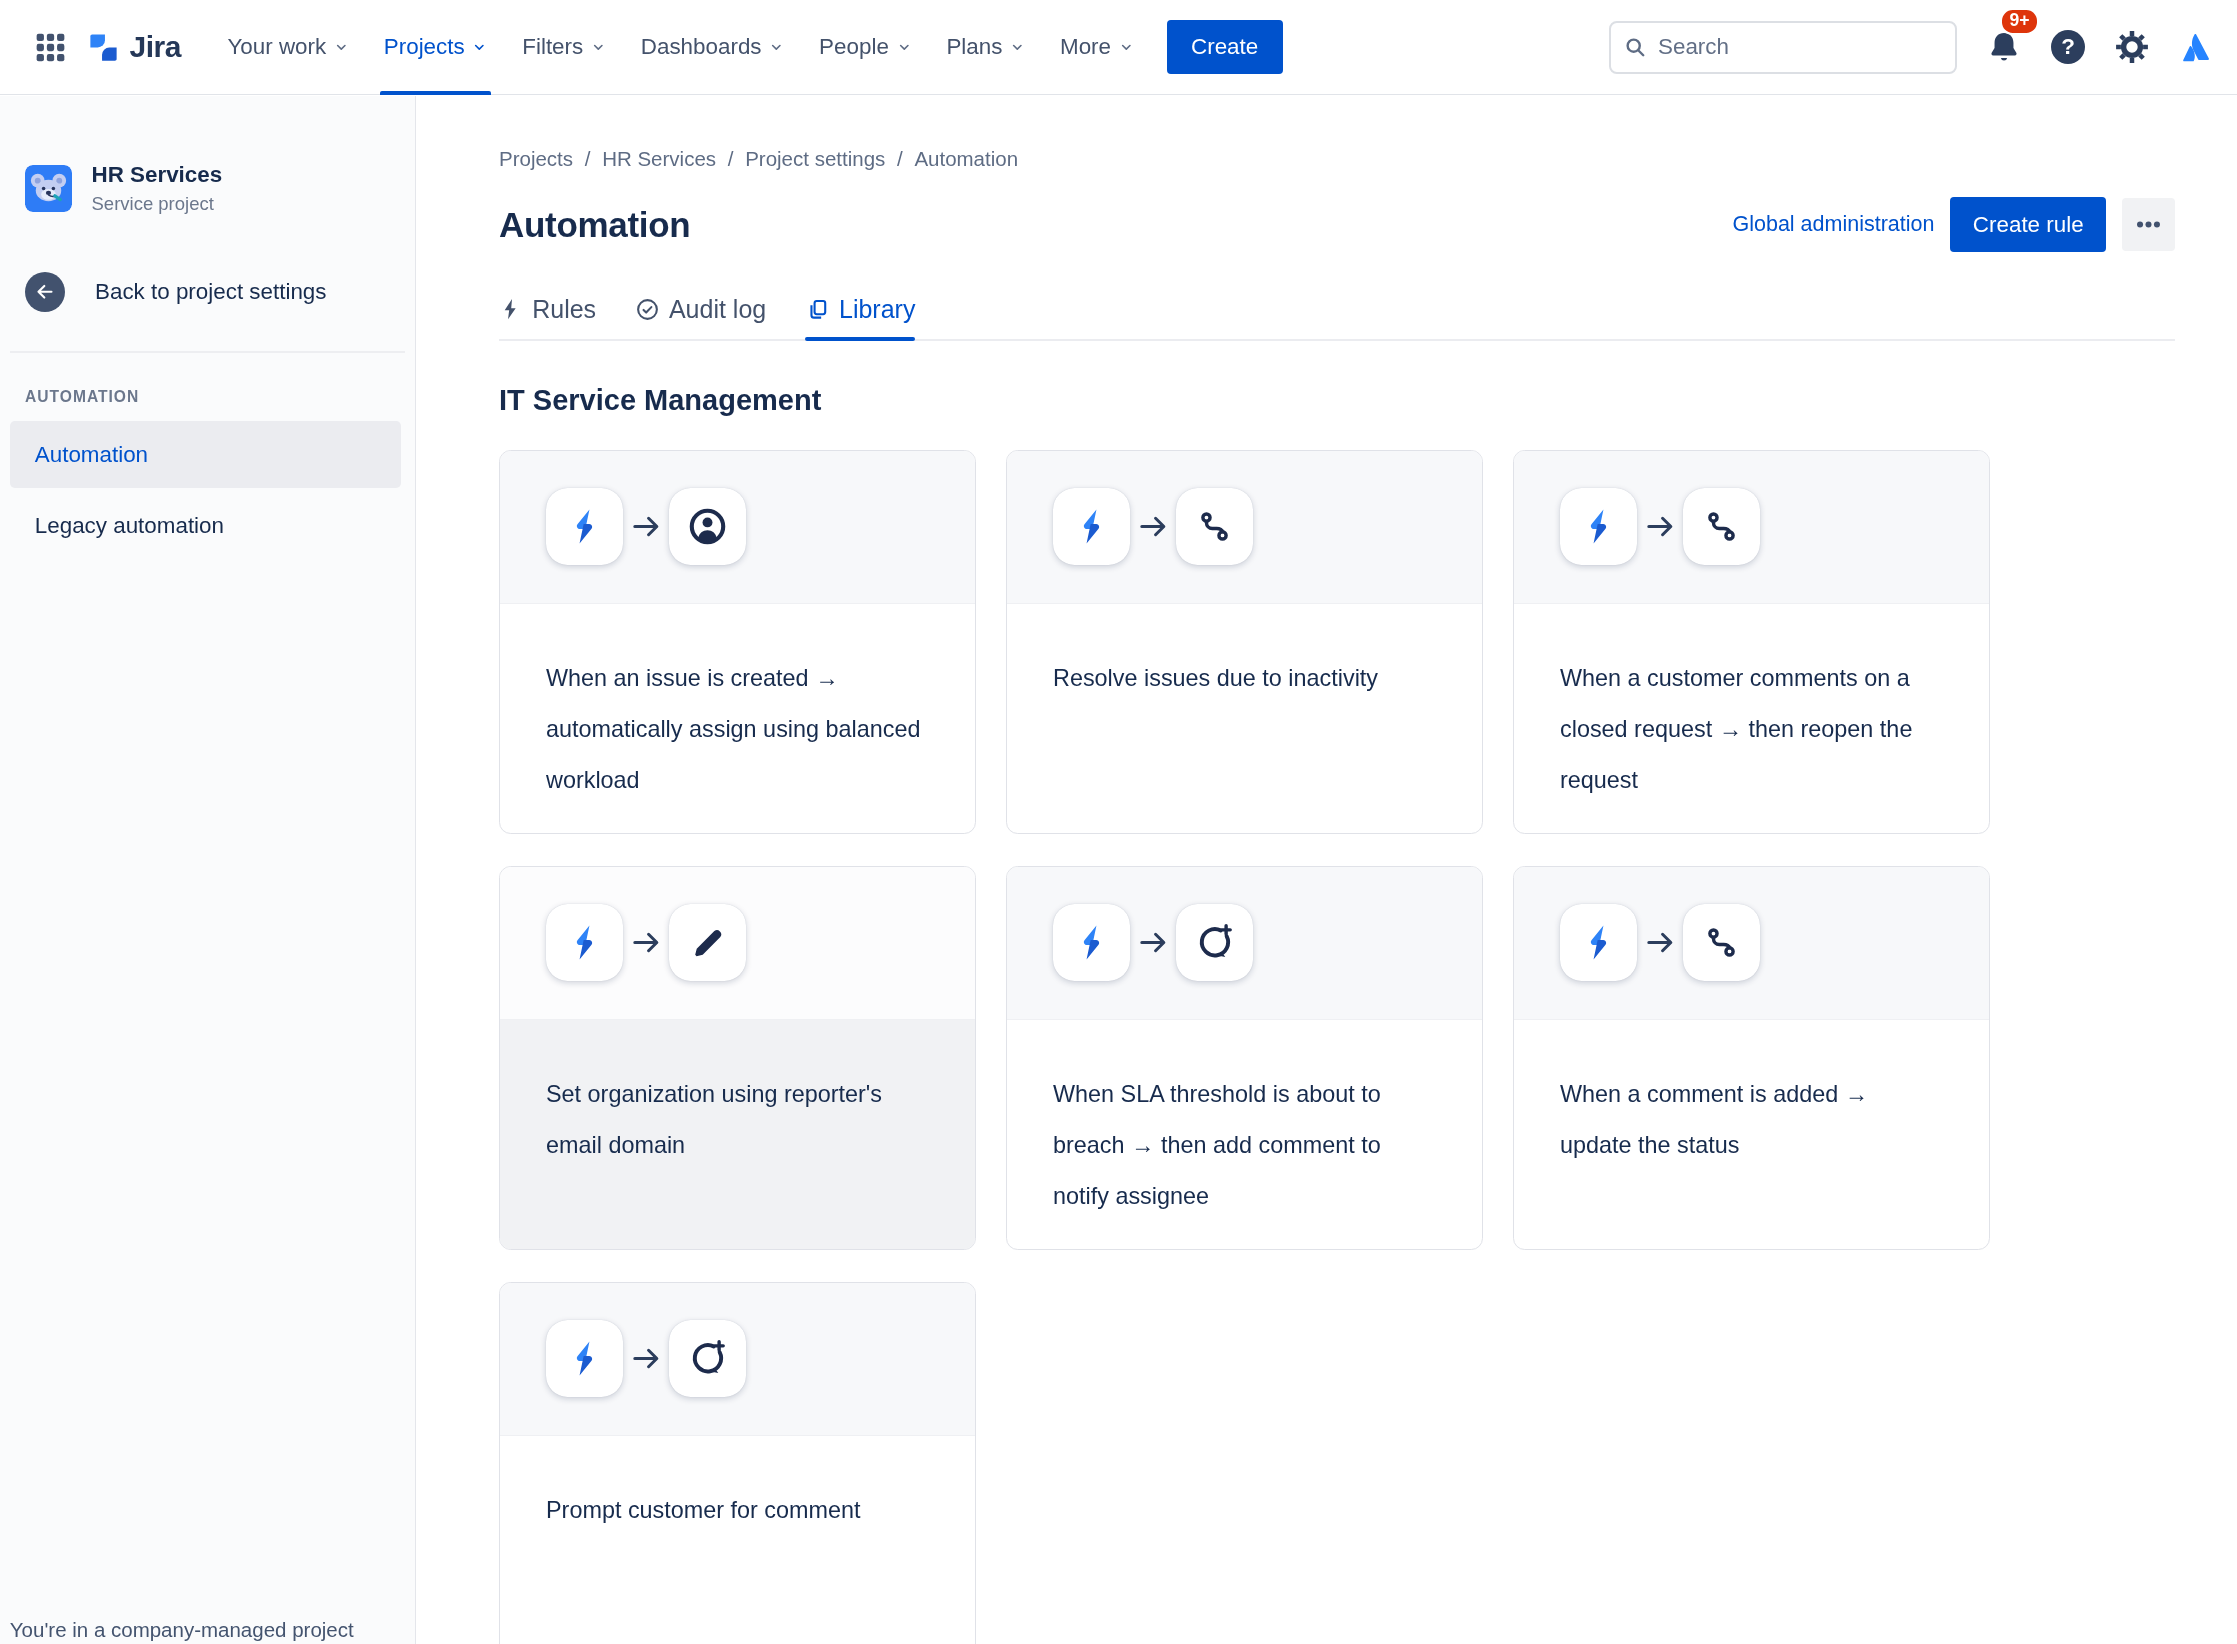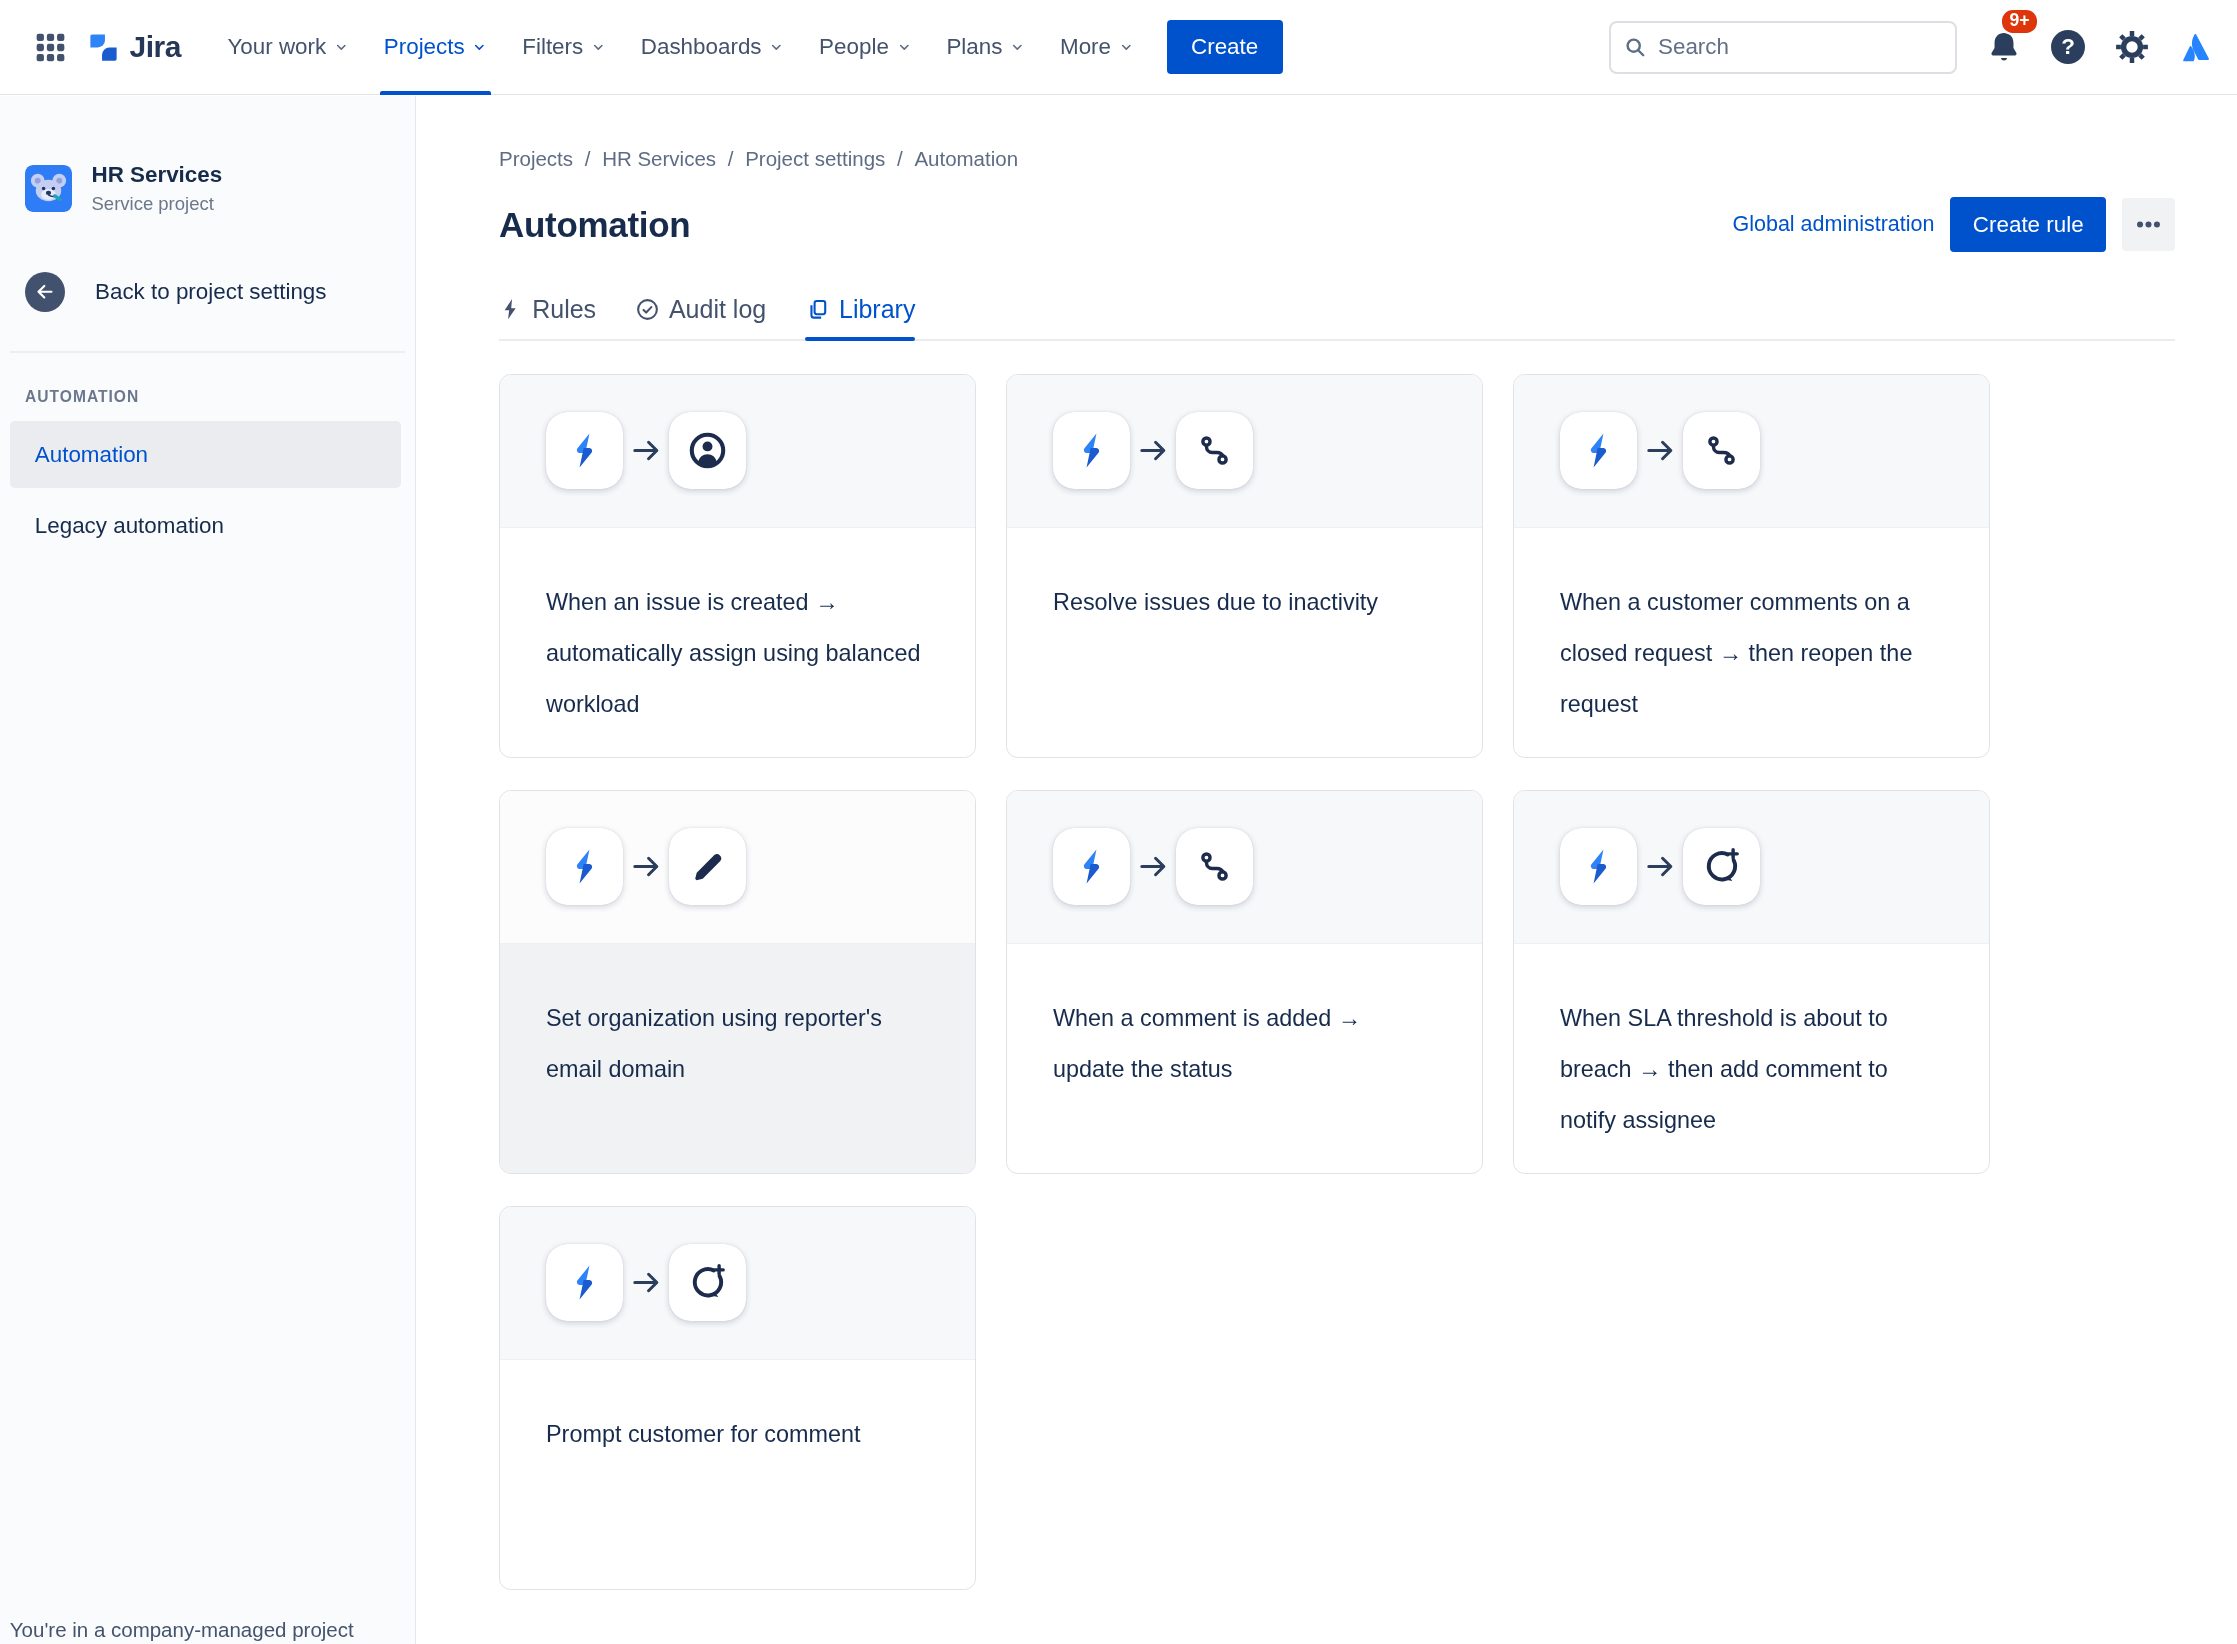--- a/index.html
+++ b/index.html
@@ -309,20 +309,21 @@
         <span class="tabicon">
             <svg width="25" height="25" viewBox="0 0 24 24" fill="none">
               <path d="M6.2 7.8v9.6a2.4 2.4 0 0 0 2.4 2.4h6.9" stroke="currentColor" stroke-width="2"></path>
               <rect x="9.2" y="3.9" width="10.2" height="12.6" rx="2" stroke="currentColor" stroke-width="2"></rect>
             </svg>
           </span>
         <span>Library</span>
       </div>
     </div>
 
+    <h2 class="section-title">IT Service Management</h2>
 
     <div class="cards">
 
       <div class="card">
         <div class="card-band">
           <span class="tile">
               <svg width="41" height="41" viewBox="0 0 24 24">
                 <path fill="#2E83F7" d="M14.9 2.1L7.9 10.7c-.9 1.1-.1 2.8 1.3 2.8h3.3L14.9 2.1z"></path>
                 <path fill="#1B5BD0" d="M9.1 21.9l7-8.6c.9-1.1.1-2.8-1.3-2.8h-3.3L9.1 21.9z"></path>
               </svg>
@@ -421,20 +422,44 @@
                 <path fill="#1B5BD0" d="M9.1 21.9l7-8.6c.9-1.1.1-2.8-1.3-2.8h-3.3L9.1 21.9z"></path>
               </svg>
             </span>
           <span class="tile-arrow">
               <svg width="33" height="33" viewBox="0 0 24 24" fill="none">
                 <path d="M3.5 12h16M13.5 6l6 6-6 6" stroke="currentColor" stroke-width="2.2" stroke-linecap="round" stroke-linejoin="round"></path>
               </svg>
             </span>
           <span class="tile">
               <svg width="41" height="41" viewBox="0 0 24 24" fill="none">
+                <path d="M15.6 4.9a7.7 7.7 0 1 0 3.5 3.4" stroke="currentColor" stroke-width="2.3" stroke-linecap="round"></path>
+                <path d="M16.2 17.6l2.1 2.9-3.7-.8z" fill="currentColor"></path>
+                <path d="M18.8 2.2v4.8M16.4 4.6h4.8" stroke="currentColor" stroke-width="2" stroke-linecap="round"></path>
+              </svg>
+            </span>
+        </div>
+        <div class="card-body">When SLA threshold is about to breach → then add comment to notify assignee</div>
+      </div>
+
+      <div class="card">
+        <div class="card-band">
+          <span class="tile">
+              <svg width="41" height="41" viewBox="0 0 24 24">
+                <path fill="#2E83F7" d="M14.9 2.1L7.9 10.7c-.9 1.1-.1 2.8 1.3 2.8h3.3L14.9 2.1z"></path>
+                <path fill="#1B5BD0" d="M9.1 21.9l7-8.6c.9-1.1.1-2.8-1.3-2.8h-3.3L9.1 21.9z"></path>
+              </svg>
+            </span>
+          <span class="tile-arrow">
+              <svg width="33" height="33" viewBox="0 0 24 24" fill="none">
+                <path d="M3.5 12h16M13.5 6l6 6-6 6" stroke="currentColor" stroke-width="2.2" stroke-linecap="round" stroke-linejoin="round"></path>
+              </svg>
+            </span>
+          <span class="tile">
+              <svg width="41" height="41" viewBox="0 0 24 24" fill="none">
                 <circle cx="7.3" cy="6.8" r="2.1" stroke="currentColor" stroke-width="2"></circle>
                 <circle cx="16.7" cy="17.2" r="2.1" stroke="currentColor" stroke-width="2"></circle>
                 <path d="M7.3 9v.8c0 1.9 1.5 3.4 3.4 3.4h2.6c1.9 0 3.4.9 3.4 1.9" stroke="currentColor" stroke-width="2" stroke-linecap="round"></path>
               </svg>
             </span>
         </div>
         <div class="card-body">When a comment is added → update the status</div>
       </div>
 
       <div class="card">
@@ -451,43 +476,19 @@
               </svg>
             </span>
           <span class="tile">
               <svg width="41" height="41" viewBox="0 0 24 24" fill="none">
                 <path d="M15.6 4.9a7.7 7.7 0 1 0 3.5 3.4" stroke="currentColor" stroke-width="2.3" stroke-linecap="round"></path>
                 <path d="M16.2 17.6l2.1 2.9-3.7-.8z" fill="currentColor"></path>
                 <path d="M18.8 2.2v4.8M16.4 4.6h4.8" stroke="currentColor" stroke-width="2" stroke-linecap="round"></path>
               </svg>
             </span>
         </div>
-        <div class="card-body">When SLA threshold is about to breach → then add comment to notify assignee</div>
-      </div>
-
-      <div class="card">
-        <div class="card-band">
-          <span class="tile">
-              <svg width="41" height="41" viewBox="0 0 24 24">
-                <path fill="#2E83F7" d="M14.9 2.1L7.9 10.7c-.9 1.1-.1 2.8 1.3 2.8h3.3L14.9 2.1z"></path>
-                <path fill="#1B5BD0" d="M9.1 21.9l7-8.6c.9-1.1.1-2.8-1.3-2.8h-3.3L9.1 21.9z"></path>
-              </svg>
-            </span>
-          <span class="tile-arrow">
-              <svg width="33" height="33" viewBox="0 0 24 24" fill="none">
-                <path d="M3.5 12h16M13.5 6l6 6-6 6" stroke="currentColor" stroke-width="2.2" stroke-linecap="round" stroke-linejoin="round"></path>
-              </svg>
-            </span>
-          <span class="tile">
-              <svg width="41" height="41" viewBox="0 0 24 24" fill="none">
-                <path d="M15.6 4.9a7.7 7.7 0 1 0 3.5 3.4" stroke="currentColor" stroke-width="2.3" stroke-linecap="round"></path>
-                <path d="M16.2 17.6l2.1 2.9-3.7-.8z" fill="currentColor"></path>
-                <path d="M18.8 2.2v4.8M16.4 4.6h4.8" stroke="currentColor" stroke-width="2" stroke-linecap="round"></path>
-              </svg>
-            </span>
-        </div>
         <div class="card-body">Prompt customer for comment</div>
       </div>
 
     </div>
   </main>
 </div>
 
 
 </body></html>

